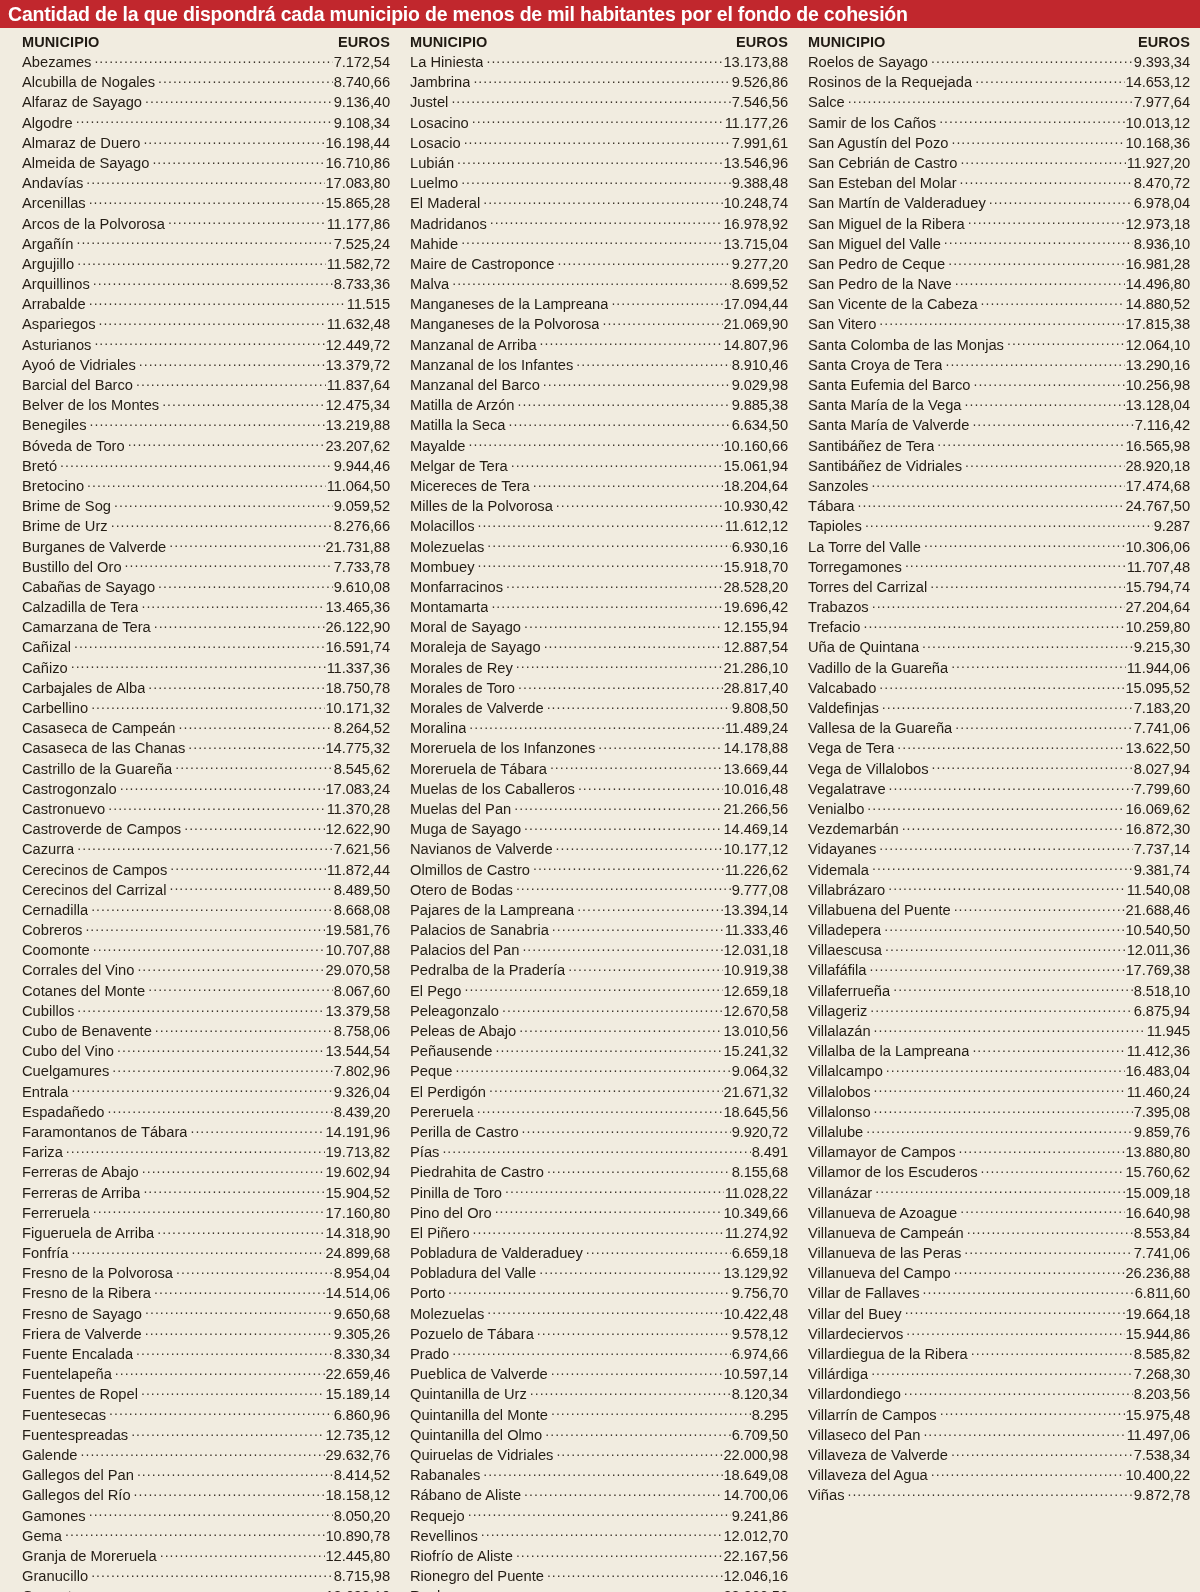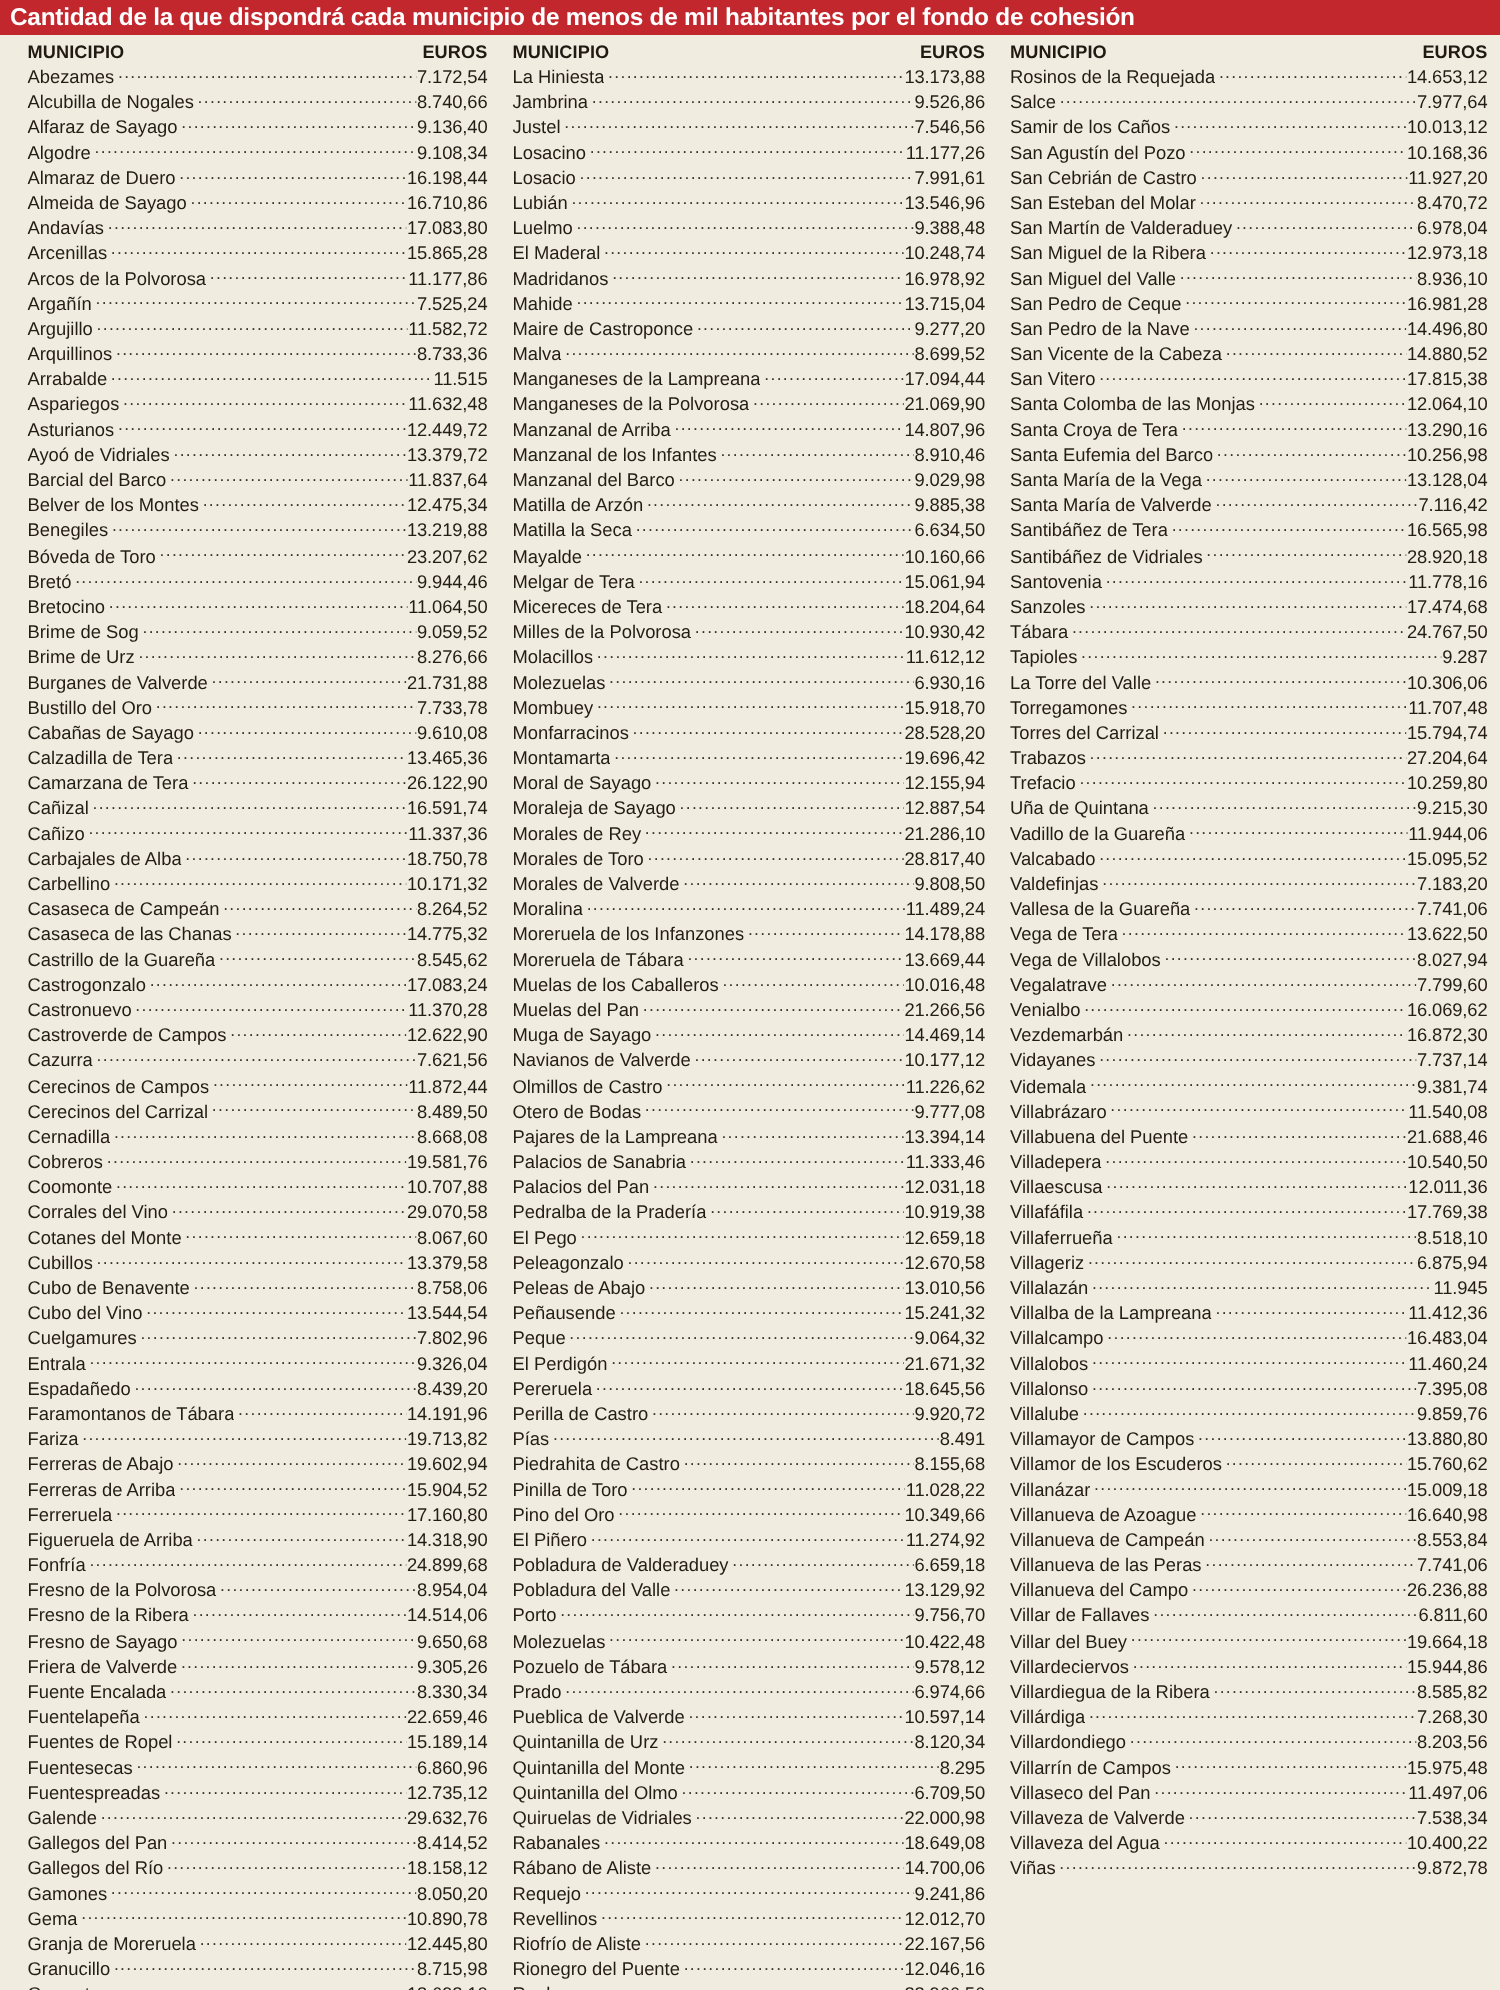--- a/index.html
+++ b/index.html
@@ -893,20 +893,25 @@
           <span class="leader"></span>
           <span class="val">28.966,56</span>
         </div>
       </div>
       <div class="col">
         <div class="col-head">
           <span>MUNICIPIO</span>
           <span>EUROS</span>
         </div>
         <div class="row">
+          <span class="muni">Roelos de Sayago</span>
+          <span class="leader"></span>
+          <span class="val">9.393,34</span>
+        </div>
+        <div class="row">
           <span class="muni">Rosinos de la Requejada</span>
           <span class="leader"></span>
           <span class="val">14.653,12</span>
         </div>
         <div class="row">
           <span class="muni">Salce</span>
           <span class="leader"></span>
           <span class="val">7.977,64</span>
         </div>
         <div class="row">
@@ -991,25 +996,20 @@
         </div>
         <div class="row">
           <span class="muni">Santibáñez de Tera</span>
           <span class="leader"></span>
           <span class="val">16.565,98</span>
         </div>
         <div class="row">
           <span class="muni">Santibáñez de Vidriales</span>
           <span class="leader"></span>
           <span class="val">28.920,18</span>
-        </div>
-        <div class="row">
-          <span class="muni">Santovenia</span>
-          <span class="leader"></span>
-          <span class="val">11.778,16</span>
         </div>
         <div class="row">
           <span class="muni">Sanzoles</span>
           <span class="leader"></span>
           <span class="val">17.474,68</span>
         </div>
         <div class="row">
           <span class="muni">Tábara</span>
           <span class="leader"></span>
           <span class="val">24.767,50</span>

